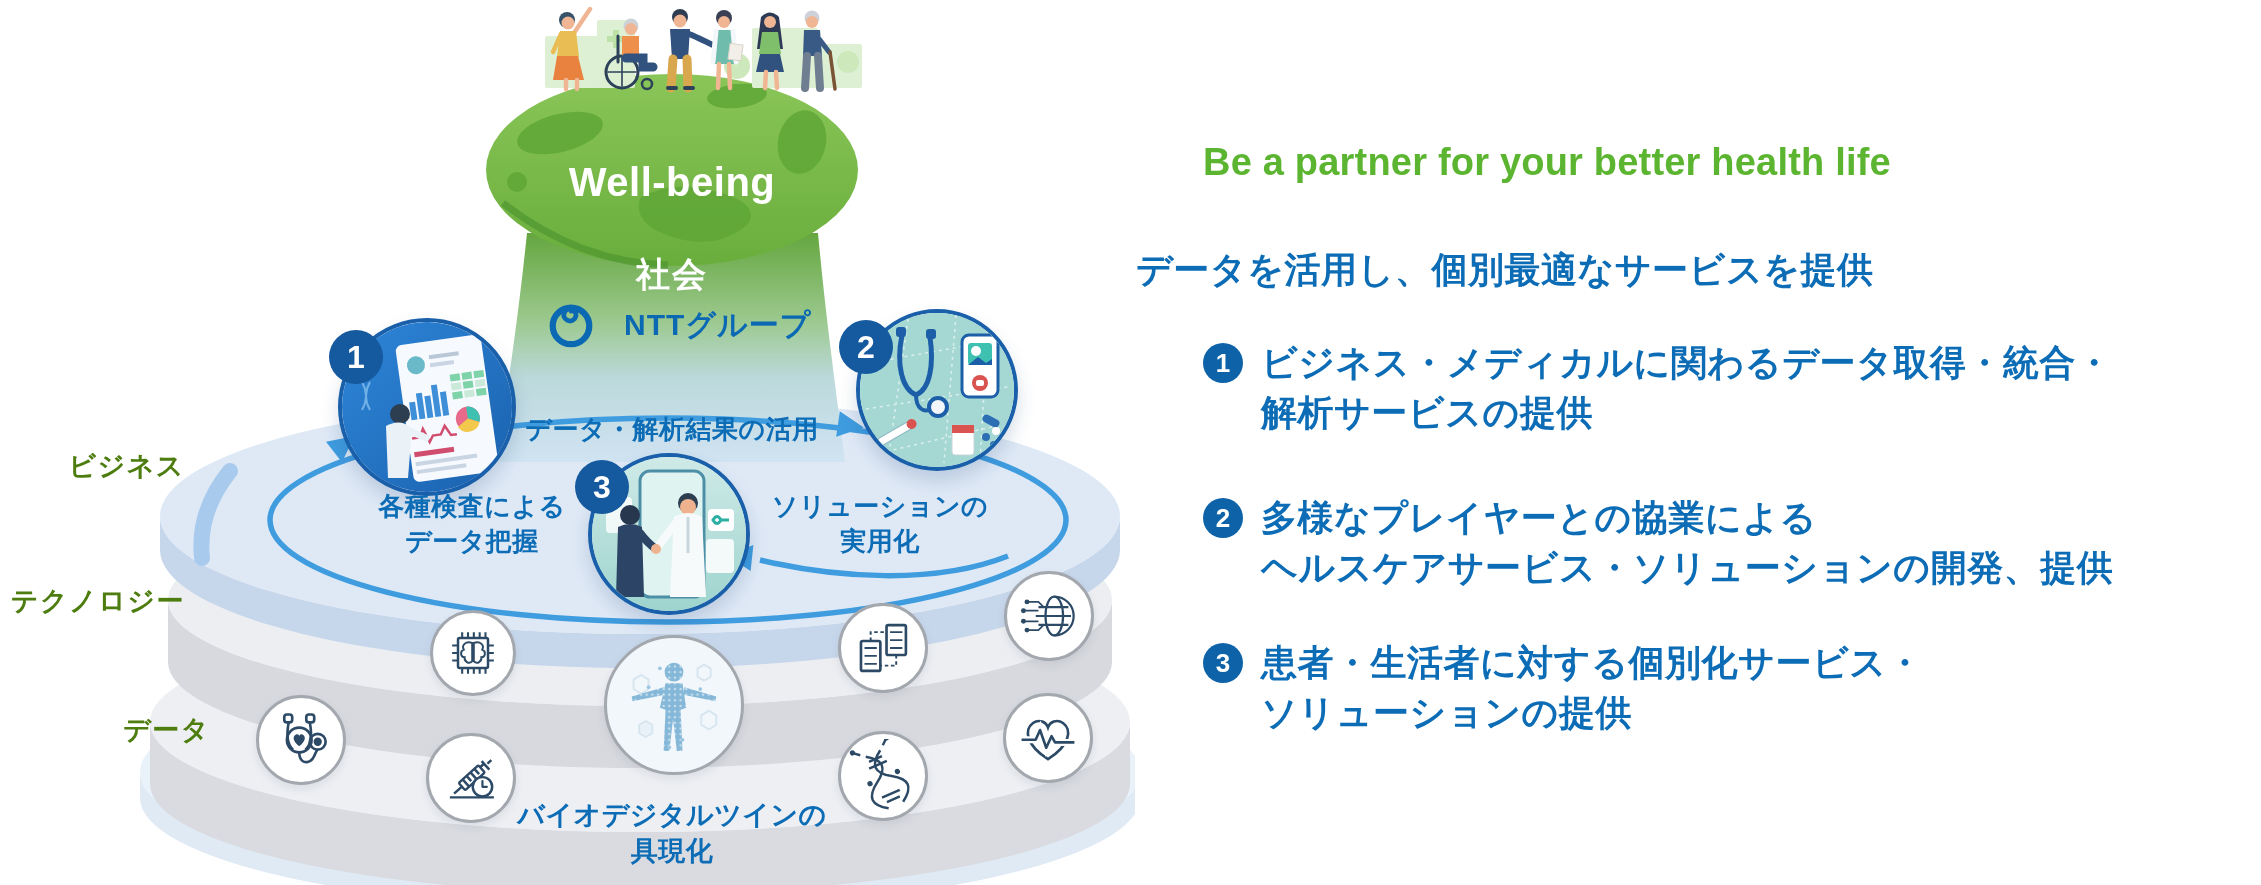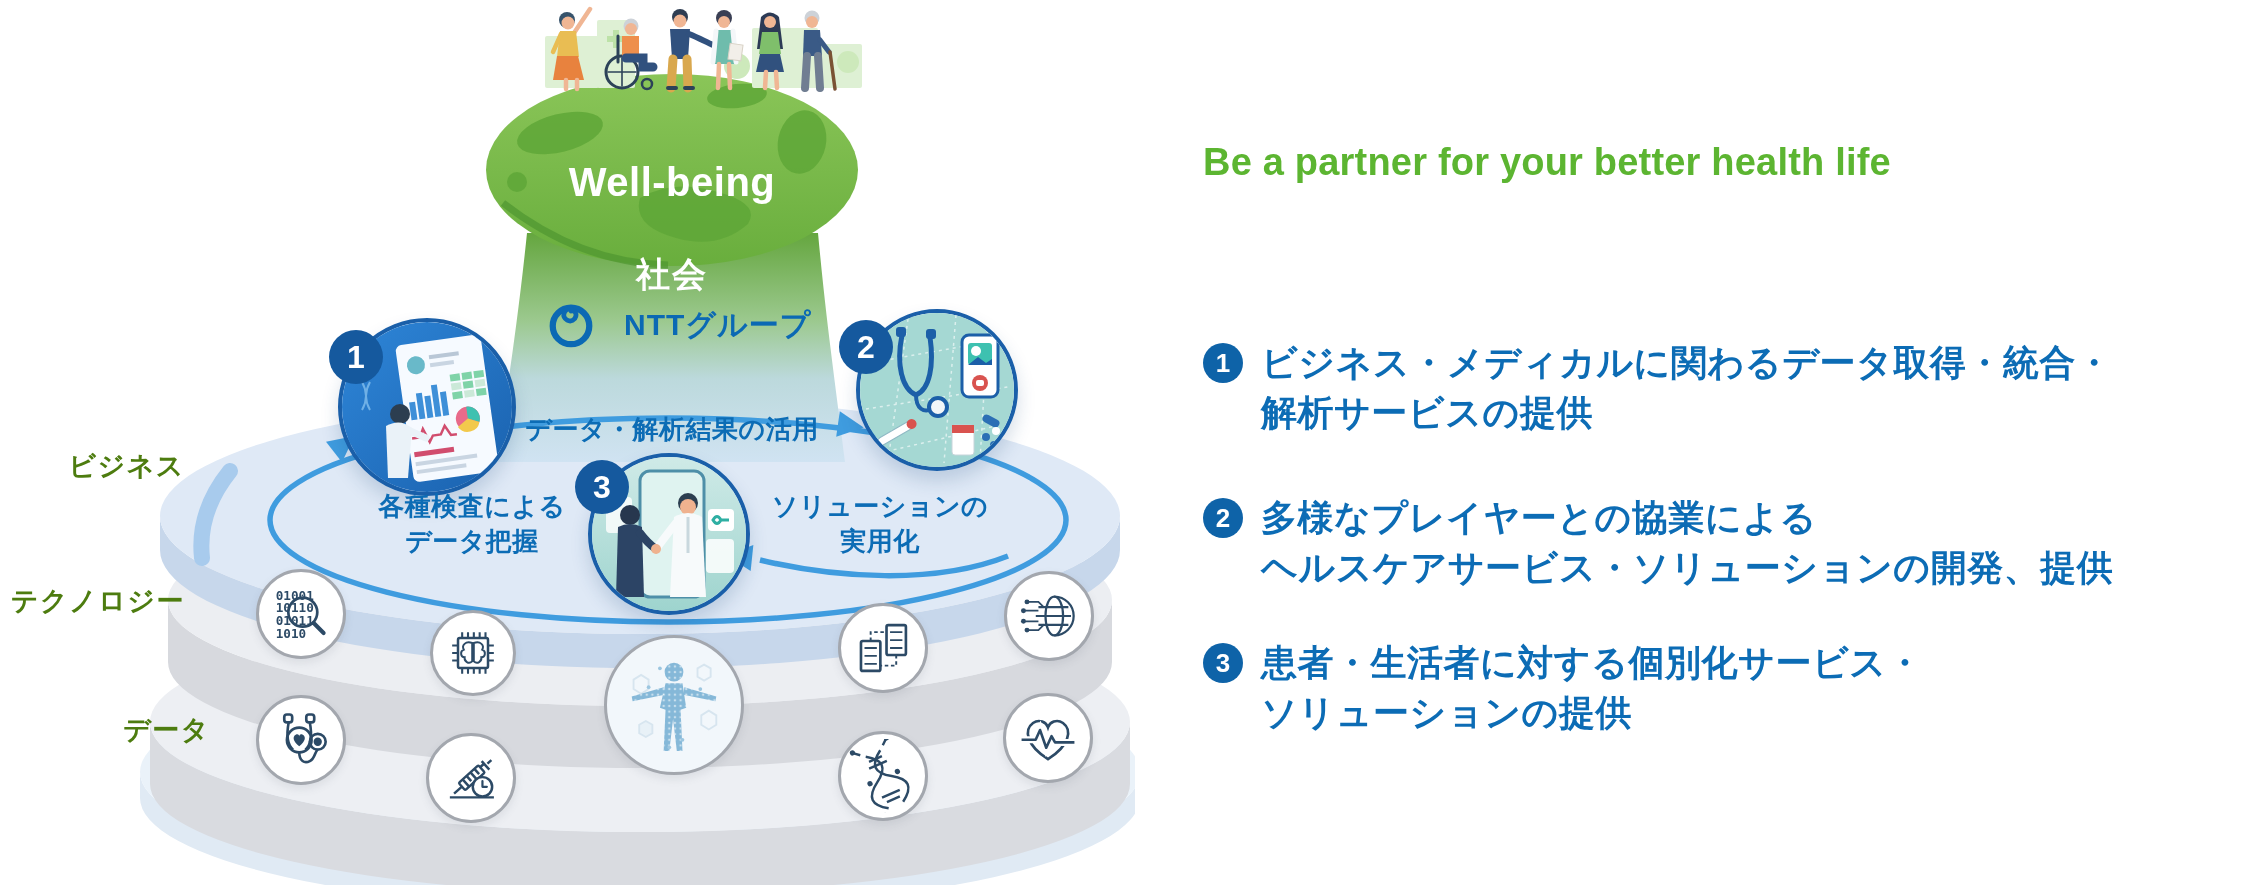--- a/index.html
+++ b/index.html
@@ -314,32 +314,20 @@
   <div class="abs ctr nowrap cycle-label" style="left:672px;top:412px;">データ・解析結果の活用</div>
   <div class="abs ctr" style="left:880px;top:489px;">
     <div class="cycle-label nowrap">ソリューションの</div>
     <div class="cycle-label nowrap">実用化</div>
   </div>
 
   <div class="abs side-label nowrap" style="left:185px;top:448px;transform:translateX(-100%);">ビジネス</div>
   <div class="abs side-label nowrap" style="left:185px;top:583px;transform:translateX(-100%);">テクノロジー</div>
   <div class="abs side-label nowrap" style="left:185px;top:712px;transform:translateX(-100%);margin-left:25px;">データ</div>
 
-  <div class="icon-circle" style="left:256px;top:569px;width:84px;height:84px;">
-    <svg width="76" height="76" viewBox="0 0 84 84">
-      <g font-family="DejaVu Sans Mono, monospace" font-size="14" font-weight="bold" fill="#2C4A66">
-        <text x="14" y="26">01001</text>
-        <text x="14" y="40">10110</text>
-        <text x="14" y="54">01011</text>
-        <text x="14" y="68">1010</text>
-      </g>
-      <circle cx="44" cy="40" r="16" fill="none" stroke="#2C4A66" stroke-width="3"></circle>
-      <line x1="56" y1="52" x2="67" y2="63" stroke="#2C4A66" stroke-width="4.5" stroke-linecap="round"></line>
-    </svg>
-  </div>
   <div class="icon-circle" style="left:430px;top:610px;width:80px;height:80px;">
     <svg width="70" height="70" viewBox="0 0 84 84">
       <rect x="24" y="24" width="36" height="36" rx="2" fill="none" stroke="#2C4A66" stroke-width="3"></rect>
       <g stroke="#2C4A66" stroke-width="2.5">
         <path d="M29 24 v-7 M36 24 v-7 M43 24 v-7 M50 24 v-7 M57 24 v-7 M29 60 v7 M36 60 v7 M43 60 v7 M50 60 v7 M57 60 v7"></path>
         <path d="M24 33 h-7 M24 42 h-7 M24 51 h-7 M60 33 h7 M60 42 h7 M60 51 h7"></path>
       </g>
       <path d="M41 30 C33 27 28 33 31 38 C26 40 27 47 32 47 C31 52 37 56 41 52 Z M43 30 C51 27 56 33 53 38 C58 40 57 47 52 47 C53 52 47 56 43 52 Z" fill="none" stroke="#2C4A66" stroke-width="2.3"></path>
     </svg>
   </div>
@@ -455,22 +443,27 @@
           <circle cx="40" cy="48" r="2"></circle>
             <circle cx="95" cy="50" r="2"></circle>
             <circle cx="62" cy="112" r="2"></circle>
             <circle cx="76" cy="104" r="2"></circle>
             <circle cx="52" cy="28" r="2"></circle>
         </g>
       </g>
     </svg>
   </div>
 
+  <div class="abs ctr" style="left:672px;top:797px;">
+    <div class="bottom-caption nowrap">バイオデジタルツインの</div>
+    <div class="bottom-caption nowrap">具現化</div>
+  </div>
 
   <div class="abs rp-heading nowrap" style="left:1203px;top:141px;">Be a partner for your better health life</div>
+  <div class="abs rp-subtitle nowrap" style="left:1136px;top:246px;">データを活用し、個別最適なサービスを提供</div>
 
   <div class="rp-item" style="left:1203px;top:338px;">
     <div class="rp-badge">1</div>
     <div class="rp-text">
       <div class="nowrap">ビジネス・メディカルに関わるデータ取得・統合・</div>
       <div class="nowrap">解析サービスの提供</div>
     </div>
   </div>
   <div class="rp-item" style="left:1203px;top:493px;">
     <div class="rp-badge">2</div>

